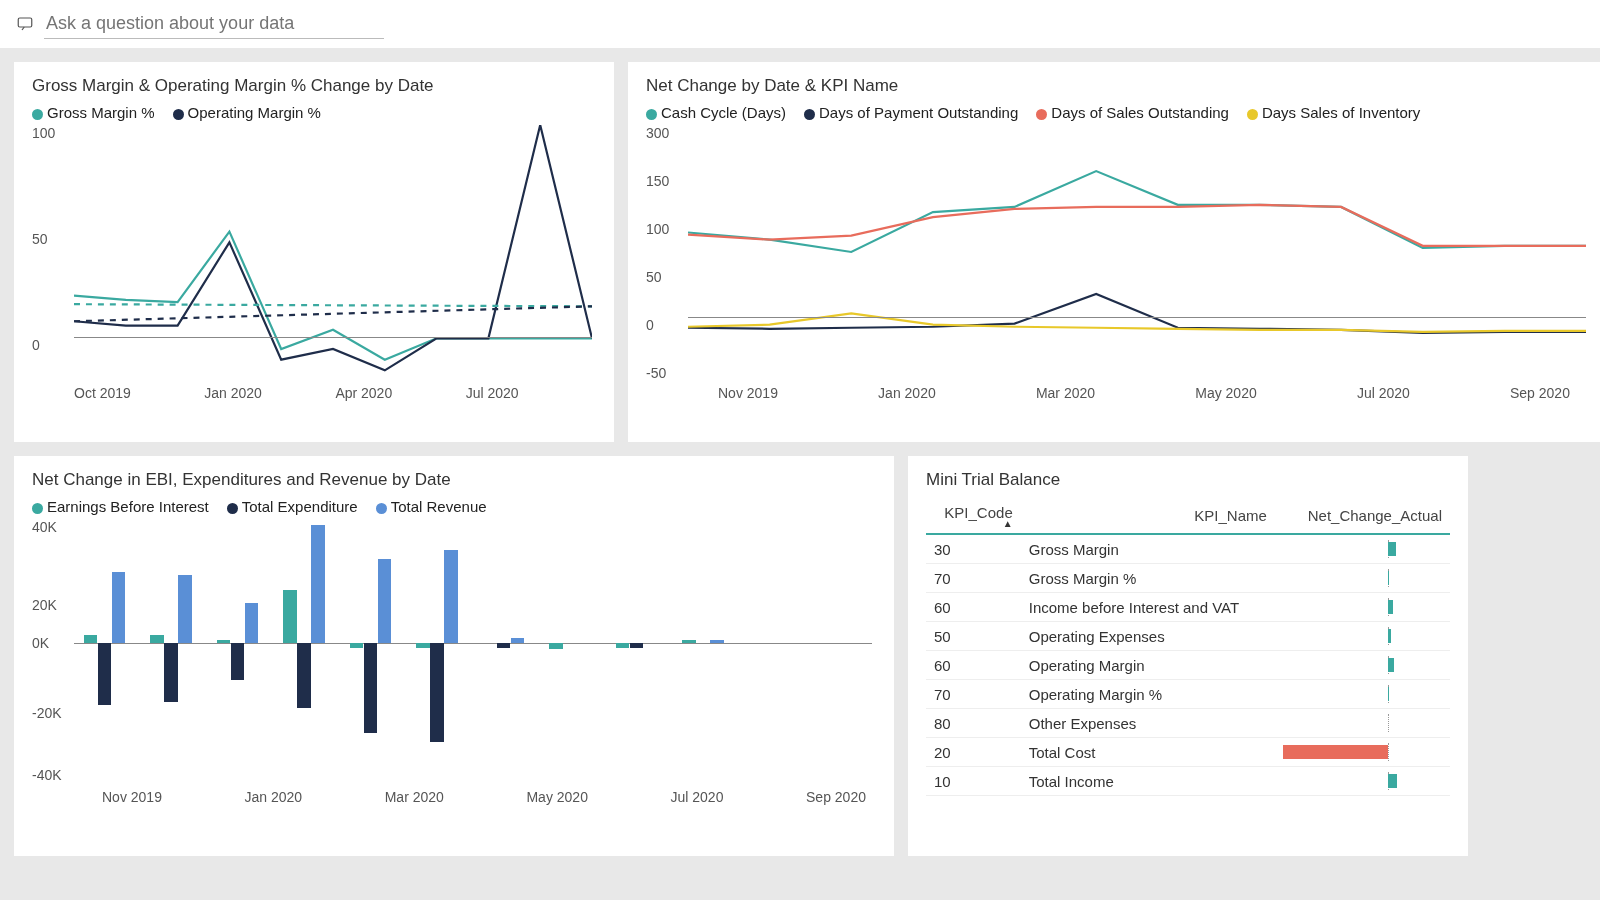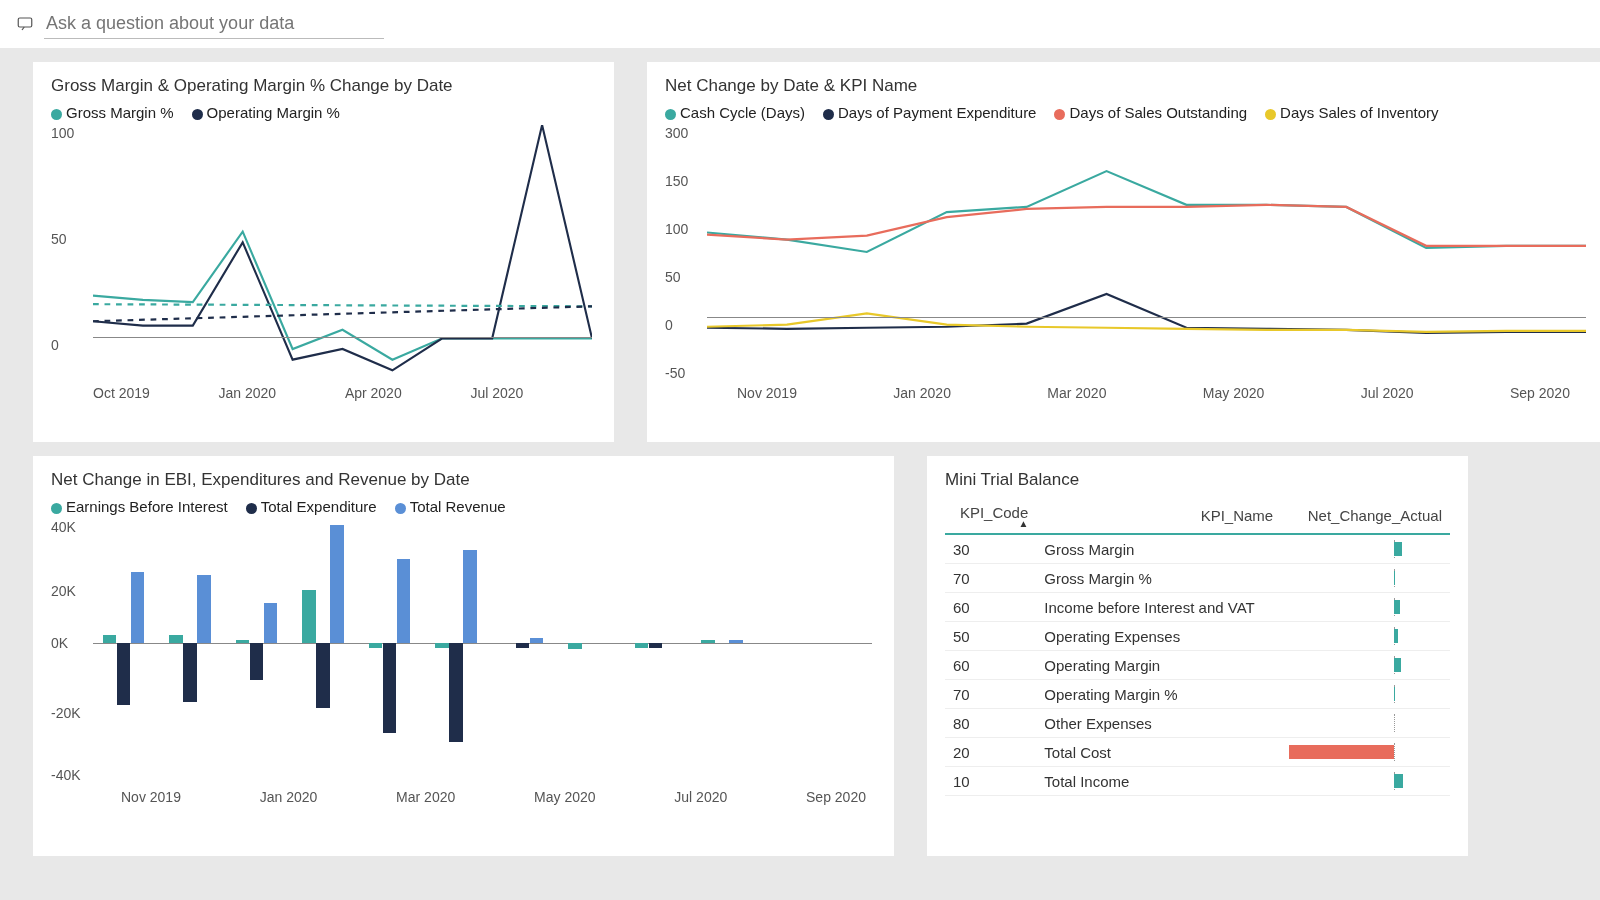--- a/index.html
+++ b/index.html
@@ -35,21 +35,20 @@
     display: grid;
     grid-template-columns: 600px 980px;
     grid-template-rows: 380px 400px;
     gap: 14px;
     padding: 14px;
   }
   .card {
     background: #fff;
     padding: 14px 18px 10px 18px;
     position: relative;
-    margin-left: 19px;
   }
   .card-title { font-size: 17px; color: #333; margin-bottom: 8px; }
   .legend { display:flex; gap:18px; font-size:15px; color:#222; margin-bottom:4px; align-items:center; flex-wrap:wrap;}
   .swatch { display:inline-block; width:11px; height:11px; border-radius:50%; margin-right:4px; vertical-align:middle;}
   .plot { position:relative; width:100%; }
   .axis-label { position:absolute; font-size:14px; color:#555; }
   .yaxis { position:absolute; left:0; top:0; bottom:0; width:42px; }
   .xaxis { position:absolute; left:42px; right:0; bottom:0; height:20px; display:flex; justify-content:space-between; font-size:14px; color:#555;}
   .plotarea { position:absolute; left:42px; right:4px; top:0; bottom:24px; }
   .zeroline { position:absolute; left:0; right:0; height:1px; background:#888; }
@@ -115,21 +114,21 @@
           <span>Jul 2020</span>
           <span style="visibility:hidden">.</span>
       </div>
     </div>
   </div>
 
   <div class="card">
     <div class="card-title">Net Change by Date &amp; KPI Name</div>
     <div class="legend">
       <span><span class="swatch" style="background:#3aa9a0"></span><span>Cash Cycle (Days)</span></span>
-      <span><span class="swatch" style="background:#1f2d4a"></span><span>Days of Payment Expenditure</span></span>
+      <span><span class="swatch" style="background:#1f2d4a"></span><span>Days of Payment Outstanding</span></span>
       <span><span class="swatch" style="background:#e86c5c"></span><span>Days of Sales Outstanding</span></span>
       <span><span class="swatch" style="background:#e8c82a"></span><span>Days Sales of Inventory</span></span>
     </div>
     <div class="plot" style="height:280px">
       <div class="yaxis">
         <span class="axis-label" style="top:0">300</span>
         <span class="axis-label" style="top:48px">150</span>
         <span class="axis-label" style="top:96px">100</span>
         <span class="axis-label" style="top:144px">50</span>
         <span class="axis-label" style="top:192px">0</span>
@@ -160,21 +159,21 @@
     <div class="card">
       <div class="card-title">Net Change in EBI, Expenditures and Revenue by Date</div>
       <div class="legend">
         <span><span class="swatch" style="background:#3aa9a0"></span><span>Earnings Before Interest</span></span>
         <span><span class="swatch" style="background:#1f2d4a"></span><span>Total Expenditure</span></span>
         <span><span class="swatch" style="background:#5a8fd6"></span><span>Total Revenue</span></span>
       </div>
       <div class="plot" style="height:290px">
         <div class="yaxis">
           <span class="axis-label" style="top:0">40K</span>
-          <span class="axis-label" style="top:64px">20K</span>
+          <span class="axis-label" style="top:78px">20K</span>
           <span class="axis-label" style="top:116px">0K</span>
           <span class="axis-label" style="top:186px">-20K</span>
           <span class="axis-label" style="top:248px">-40K</span>
         </div>
         <div class="plotarea" id="plot3">
           <div class="zeroline" style="top:124px"></div>
         <div class="bar" style="width: 13.3px; left: 9.975px; height: 7.75px; background: rgb(58, 169, 160); bottom: 142px;"></div>
             <div class="bar" style="width: 13.3px; left: 23.94px; height: 62px; background: rgb(31, 45, 74); top: 124px; bottom: auto;"></div>
             <div class="bar" style="width: 13.3px; left: 37.905px; height: 71.3px; background: rgb(90, 143, 214); bottom: 142px;"></div>
             <div class="bar" style="width: 13.3px; left: 76.475px; height: 7.75px; background: rgb(58, 169, 160); bottom: 142px;"></div>

